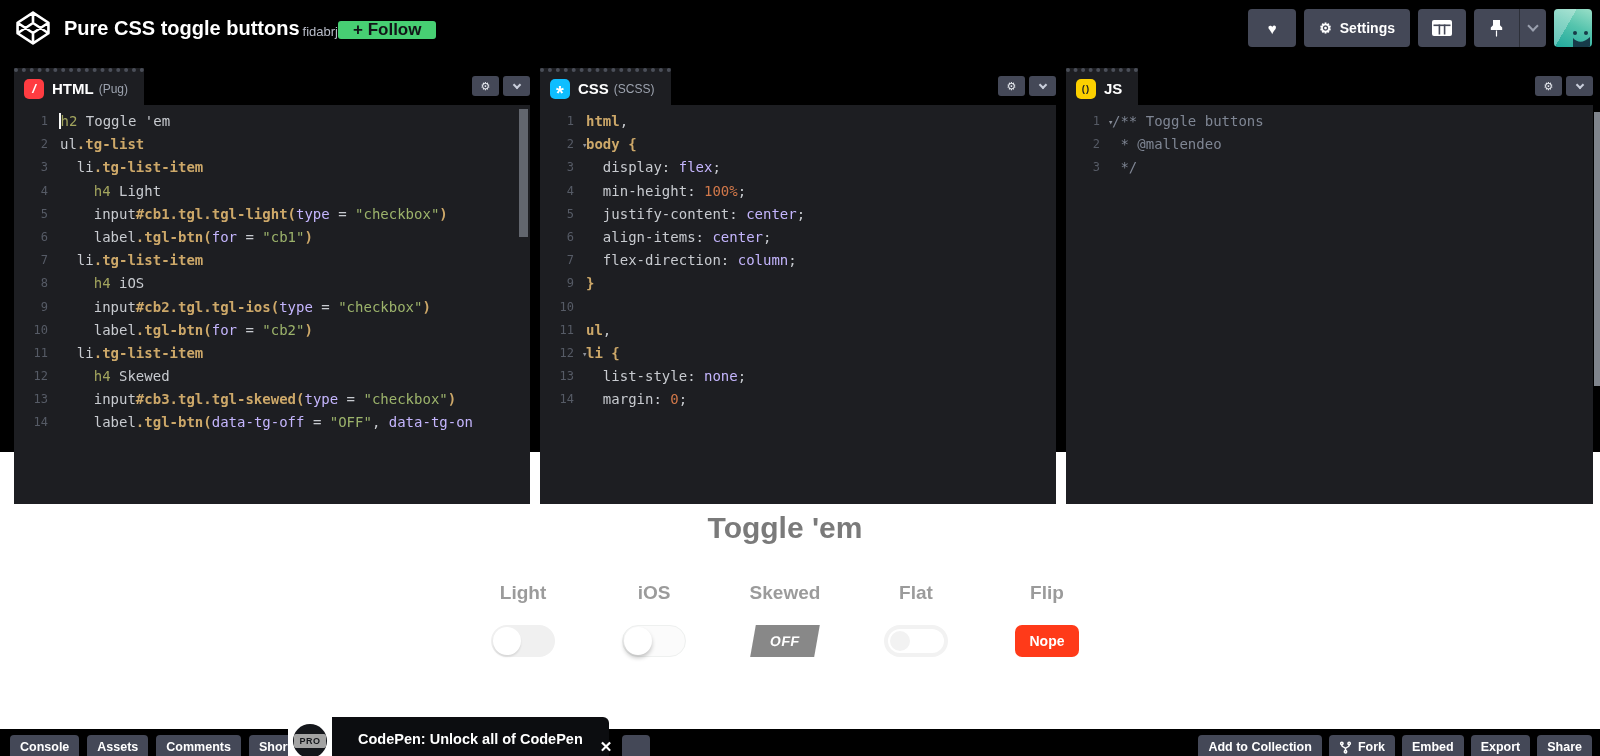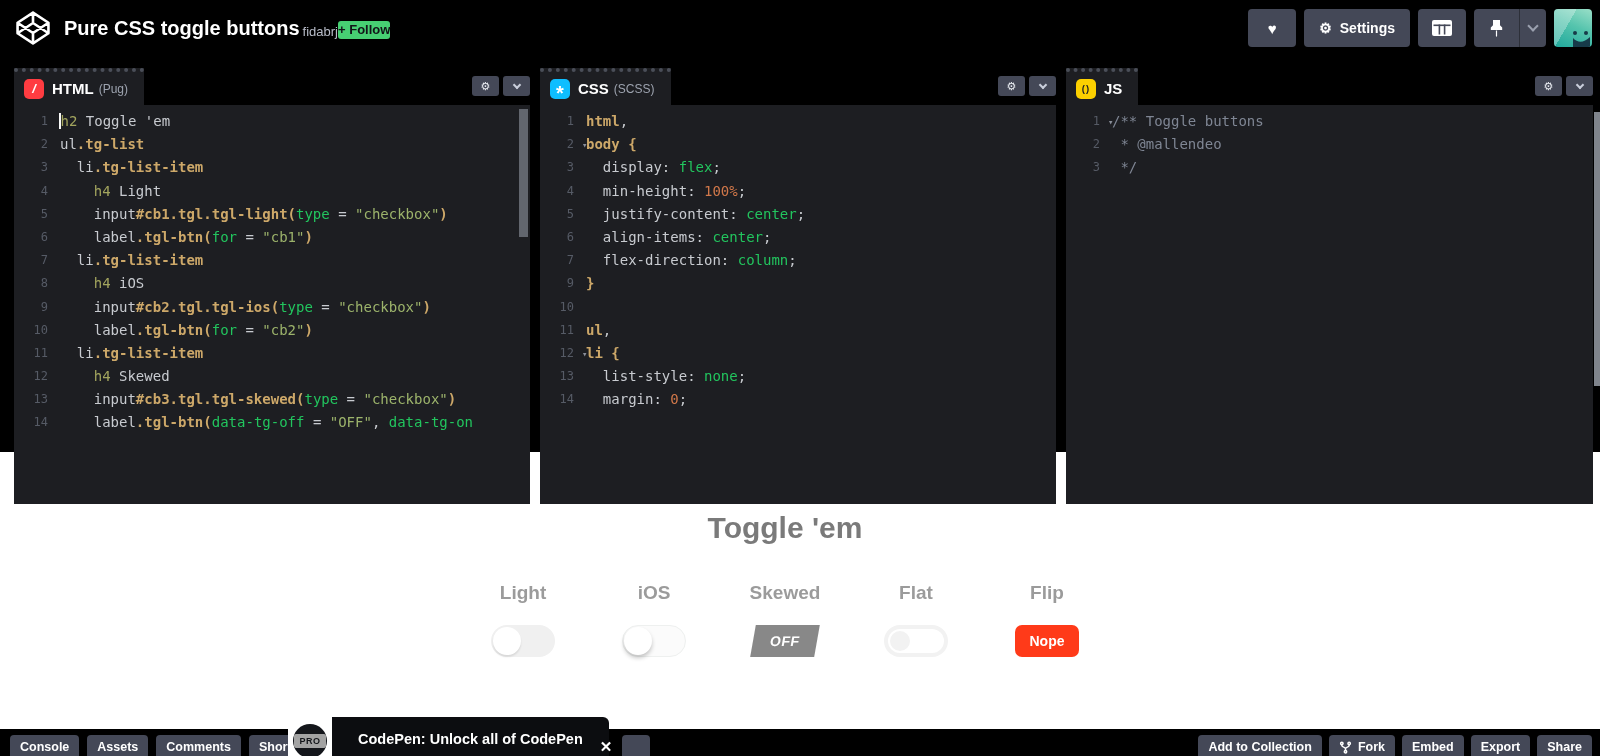--- a/index.html
+++ b/index.html
@@ -6,22 +6,22 @@
   html,body { margin:0; padding:0; width:1600px; height:756px; overflow:hidden;
     background:#000; font-family:"Liberation Sans", sans-serif; }
 
   
   .header { height:56px; background:#000; display:flex; align-items:center; padding:0 8px 0 14px; }
   .logo { width:38px; height:38px; margin-right:12px; flex:none; }
   .title-block { display:flex; flex-direction:row; justify-content:center; gap:3px; }
   .pen-title { color:#fff; font-size:20px; font-weight:bold; line-height:22px; margin:0; }
   .byline { display:flex; align-items:flex-end; }
   .author { color:#b9bdc9; font-size:13px; }
-  .follow-btn { background:#47cf73; color:#121418; font-size:13px; font-weight:bold;
-    border:none; border-radius:3px; padding:3px 0; cursor:pointer; line-height:12px; }
+  .follow-btn { background:#47cf73; color:#121418; font-size:17px; font-weight:bold;
+    border:none; border-radius:3px; padding:3px 15px; cursor:pointer; line-height:12px; }
   .header-actions { margin-left:auto; display:flex; align-items:center; gap:8px; }
   .hbtn { height:38px; background:#444857; border:none; border-radius:4px; color:#fff;
     font-weight:bold; font-size:14px; display:flex; align-items:center; justify-content:center;
     padding:0 15px; gap:8px; cursor:pointer; font-family:"Liberation Sans",sans-serif; }
   .hbtn.square { width:48px; padding:0; }
   .gear-glyph { font-size:14px; line-height:14px; }
   .pin-split { display:flex; align-items:stretch; height:38px; }
   .pin-main { width:46px; background:#444857; border:none; border-radius:4px 0 0 4px;
     display:flex; align-items:center; justify-content:center; cursor:pointer;
     border-right:1px solid #2d3039; }
@@ -57,21 +57,21 @@
   .tbtn .chev { width:6px; height:6px; border-color:#c9cedb; margin-top:-2px; }
 
   .code { position:relative; height:399px; background:#1d1e22; overflow:hidden;
     font-family:"DejaVu Sans Mono","Liberation Mono",monospace; font-size:14px; padding-top:5px; }
   .line { position:relative; height:23.2px; line-height:23.2px; white-space:pre; }
   .ln { display:inline-block; width:38px; text-align:right; color:#565b66; font-size:12px;
     vertical-align:top; padding-right:4px; }
   .fold { position:absolute; left:42px; top:1px; font-size:9px; color:#8a8f9a; }
   .ct { display:inline-block; margin-left:8px; vertical-align:top; }
   .tk-p { color:#c8cbd0; } .tk-t { color:#a2a45e; }
-  .tk-g { color:#22c55e; } .tk-gb { color:#cda869; font-weight:bold; }
+  .tk-g { color:#c4b5fd; } .tk-gb { color:#cda869; font-weight:bold; }
   .tk-s { color:#9cb36b; } .tk-n { color:#d1784a; } .tk-c { color:#7f8694; }
   .cursor { display:inline-block; width:1.5px; height:16px; background:#f8f8f8;
     vertical-align:middle; margin:-2px 0 0 -1px; }
   .editor-scrollbar { position:absolute; right:2px; top:4px; width:9px; height:128px; background:#62666e; }
   .page-scrollbar { position:absolute; left:1594px; top:56px; width:6px; height:274px; background:#7f848c; }
 
   
   .preview { height:277px; background:#fff; margin-top:0; padding-top:58px; padding-right:30px; }
   .preview-gap { height:19px; background:#000; }
   .preview-heading { margin:0; text-align:center; color:#7a7a7a; font-size:30px; font-weight:bold; line-height:36px; }

